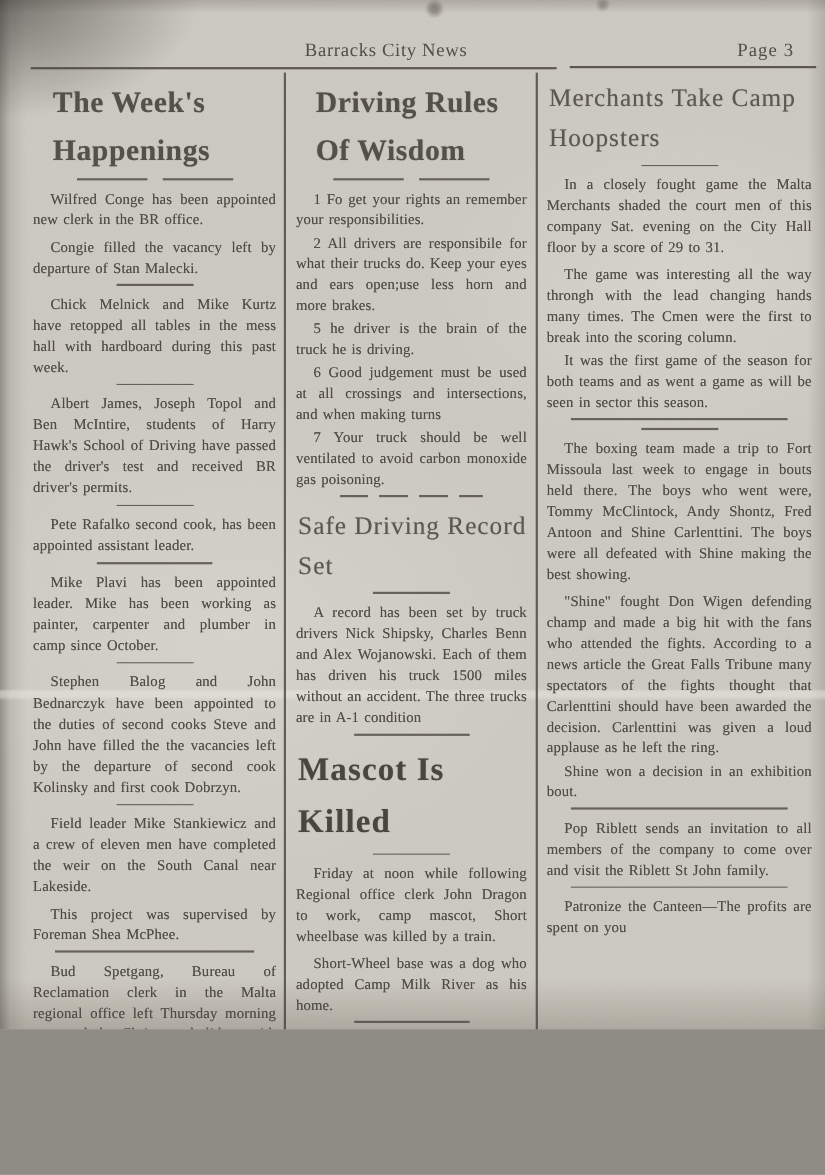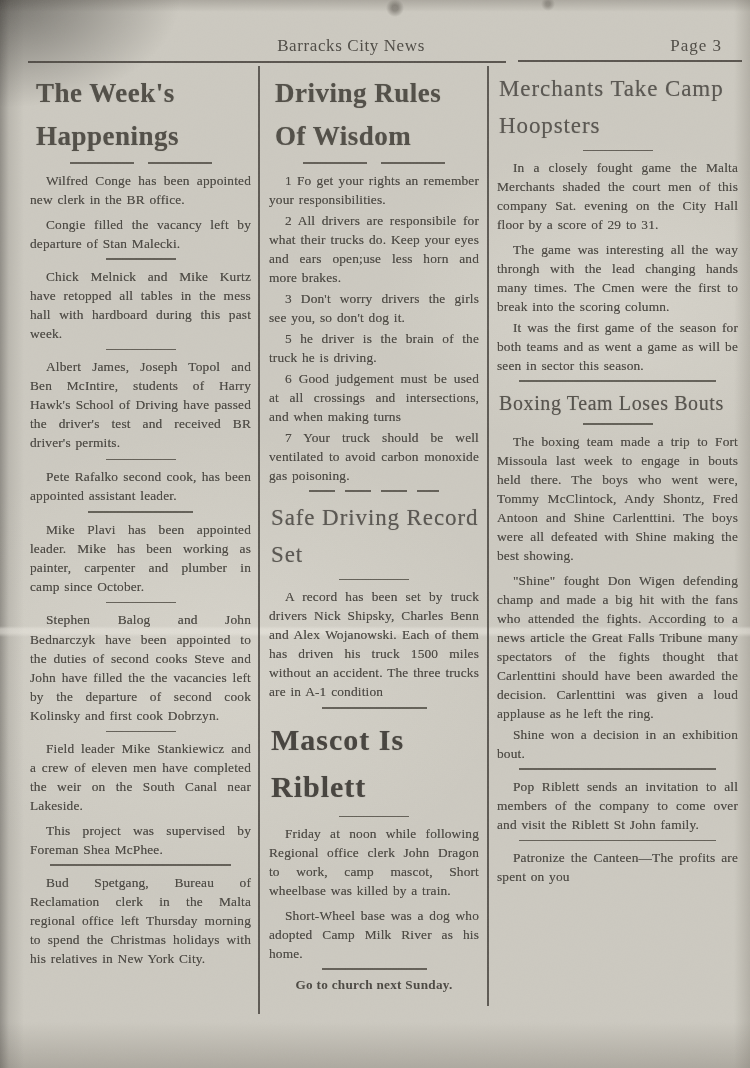--- a/index.html
+++ b/index.html
@@ -1,17 +1,17 @@
 <!DOCTYPE html>
 <html><head>
 <meta charset="utf-8">
 <style>
   html,body { margin:0; padding:0; background:#8f8c85; }
   .page {
-    position:relative; width:750px; height:1068px; overflow:hidden;
+    position:relative; width:750px; height:936px; overflow:hidden;
     background-color:#cdcac1;
     background-image:
       radial-gradient(circle at 395px 8px, rgba(70,65,58,.45) 0 3px, transparent 9px),
       radial-gradient(circle at 548px 4px, rgba(70,65,58,.35) 0 2px, transparent 7px),
       linear-gradient(180deg, transparent 0 626px, rgba(236,233,225,.5) 629px 633px, transparent 637px),
       radial-gradient(ellipse 250px 150px at 0% 0%, rgba(42,40,37,.55), transparent 72%),
       linear-gradient(90deg, rgba(55,52,48,.4), rgba(55,52,48,.12) 9px, transparent 24px),
       linear-gradient(270deg, rgba(115,110,100,.28), transparent 16px),
       linear-gradient(180deg, rgba(105,100,92,.32), transparent 12px),
       linear-gradient(0deg, rgba(122,116,106,.38), transparent 46px),
@@ -33,21 +33,21 @@
   .vrule { position:absolute; width:1.6px; background:rgba(62,58,52,.78); }
   #vr1 { left:258px; top:66px; height:948px; }
   #vr2 { left:487px; top:66px; height:940px; }
 
   .col { position:absolute; top:70px; height:994px; overflow:hidden; }
   #col1 { left:30px;  width:221px; }
   #col2 { left:269px; width:210px; }
   #col3 { left:497px; width:241px; }
 
   .h1 { font-size:27px; font-weight:bold; line-height:1.58; letter-spacing:.5px;
-        color:#504d46; margin:2px 0 2px 6px; text-shadow:0 0 1px rgba(80,76,68,.45); }
+        color:#504d46; margin:2px 0 2px 18px; text-shadow:0 0 1px rgba(80,76,68,.45); }
   .h1.xl { font-size:30px; letter-spacing:1px; color:#45423d; margin-left:2px; }
   .h2 { font-size:23px; font-weight:normal; line-height:1.62; letter-spacing:.9px;
         color:#585550; margin:0 0 2px 2px; text-shadow:0 0 .8px rgba(90,86,78,.5); }
   .h3 { font-size:20px; font-weight:normal; line-height:1.45; letter-spacing:.6px;
         color:#54514b; margin:2px 0 2px 2px; text-shadow:0 0 .8px rgba(90,86,78,.5); }
   .p { font-size:13.4px; line-height:1.42; text-align:justify; text-indent:16px;
        margin:0 0 6px; word-spacing:1.2px; letter-spacing:.15px;
        text-shadow:0 0 .5px rgba(75,72,66,.6); }
   .p.tight { margin-bottom:2px; }
   .note { font-size:13.2px; font-weight:bold; text-align:center; margin-top:6px;
@@ -95,45 +95,43 @@
       <div class="p tight">This project was supervised by Foreman Shea McPhee.</div>
       <div class="divider wide"></div>
       <div class="p">Bud Spetgang, Bureau of Reclamation clerk in the Malta regional office left Thursday morning to spend the Christmas holidays with his relatives in New York City.</div>
     </div>
   <div class="vrule" id="vr1"></div>
   <div class="col" id="col2">
       <div class="h1">Driving Rules Of Wisdom</div>
       <div class="divider double"></div>
       <div class="p tight">1 Fo get your rights an remember your responsibilities.</div>
       <div class="p tight">2 All drivers are responsibile for what their trucks do. Keep your eyes and ears open;use less horn and more brakes.</div>
-      <div class="p tight">3 Don't worry drivers the girls see you, so don't dog it.</div>
       <div class="p tight">5 he driver is the brain of the truck he is driving.</div>
       <div class="p tight">6 Good judgement must be used at all crossings and intersections, and when making turns</div>
       <div class="p tight">7 Your truck should be well ventilated to avoid carbon monoxide gas poisoning.</div>
       <div class="divider dashdot"></div>
       <div class="h2">Safe Driving Record Set</div>
       <div class="divider short"></div>
       <div class="p">A record has been set by truck drivers Nick Shipsky, Charles Benn and Alex Wojanowski. Each of them has driven his truck 1500 miles without an accident. The three trucks are in A-1 condition</div>
       <div class="divider med"></div>
-      <div class="h1 xl">Mascot Is Riblett</div>
+      <div class="h1 xl">Mascot Is Killed</div>
       <div class="divider short"></div>
       <div class="p">Friday at noon while following Regional office clerk John Dragon to work, camp mascot, Short wheelbase was killed by a train.</div>
       <div class="p tight">Short-Wheel base was a dog who adopted Camp Milk River as his home.</div>
       <div class="divider med"></div>
       <div class="note">Go to church next Sunday.</div>
     </div>
   <div class="vrule" id="vr2"></div>
   <div class="col" id="col3">
       <div class="h2">Merchants Take Camp Hoopsters</div>
       <div class="divider short"></div>
       <div class="p">In a closely fought game the Malta Merchants shaded the court men of this company Sat. evening on the City Hall floor by a score of 29 to 31.</div>
       <div class="p tight">The game was interesting all the way throngh with the lead changing hands many times. The Cmen were the first to break into the scoring column.</div>
       <div class="p tight">It was the first game of the season for both teams and as went a game as will be seen in sector this season.</div>
       <div class="divider wide"></div>
-      <div class="h3">Boxing Team Loses Bouts</div>
       <div class="divider short"></div>
       <div class="p">The boxing team made a trip to Fort Missoula last week to engage in bouts held there. The boys who went were, Tommy McClintock, Andy Shontz, Fred Antoon and Shine Carlenttini. The boys were all defeated with Shine making the best showing.</div>
       <div class="p tight">"Shine" fought Don Wigen defending champ and made a big hit with the fans who attended the fights. According to a news article the Great Falls Tribune many spectators of the fights thought that Carlenttini should have been awarded the decision. Carlenttini was given a loud applause as he left the ring.</div>
       <div class="p tight">Shine won a decision in an exhibition bout.</div>
       <div class="divider wide"></div>
       <div class="p">Pop Riblett sends an invitation to all members of the company to come over and visit the Riblett St John family.</div>
       <div class="divider wide"></div>
       <div class="p">Patronize the Canteen—The profits are spent on you</div>
     </div>
 

